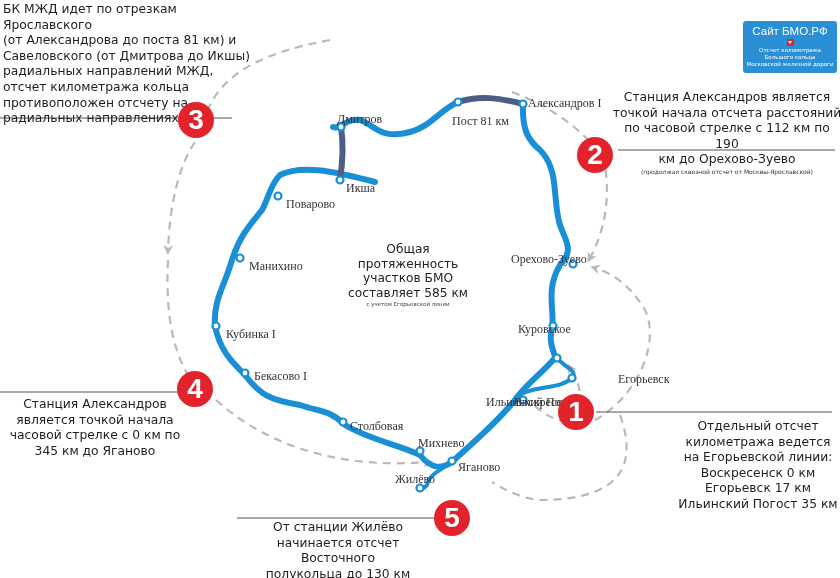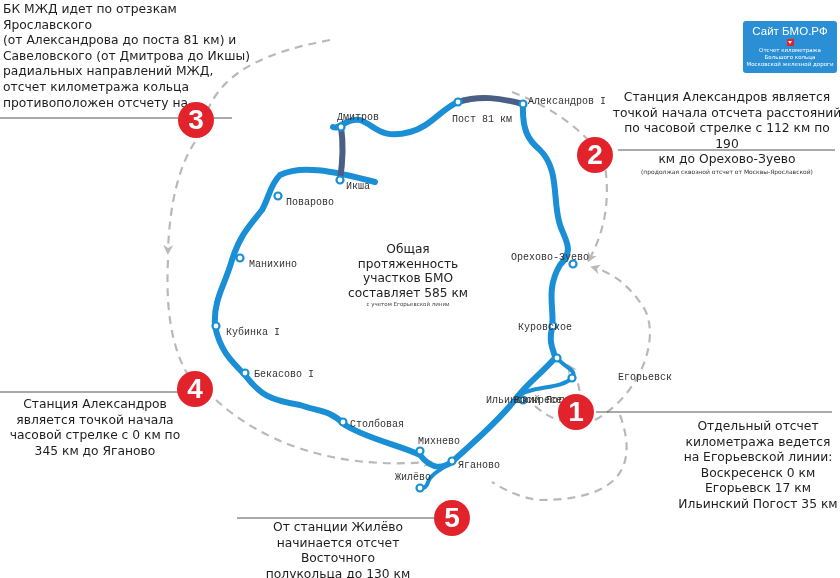--- a/index.html
+++ b/index.html
@@ -6,22 +6,22 @@
   body { width:840px; height:578px; position:relative; overflow:hidden;
          font-family:"DejaVu Sans", sans-serif; color:#222; }
   .canvas { position:absolute; left:0; top:0; width:840px; height:578px; }
   svg.map { position:absolute; left:0; top:0; }
   .note { position:absolute; font-size:12.3px; line-height:15.6px; color:#1e1e1e; }
   .note.center { text-align:center; }
   .note .small { display:block; font-size:6px; line-height:8px; color:#333; }
   .badge { position:absolute; width:36px; height:36px; border-radius:50%; background:#e3232b;
            color:#fff; font-weight:bold; font-size:28px; line-height:36px; text-align:center;
            font-family:"Liberation Sans", sans-serif; }
-  .st { position:absolute; font-size:10px; color:#333; white-space:nowrap;
-        font-family:Liberation Mono, monospace; }
+  .st { position:absolute; font-size:12px; color:#333; white-space:nowrap;
+        font-family:Liberation Serif, serif; }
   .total { position:absolute; left:328px; top:242px; width:160px; text-align:center;
            font-size:12.2px; line-height:14.6px; color:#222; }
   .total .small { display:block; font-size:5.5px; line-height:8px; color:#444; }
   .logo { position:absolute; left:743px; top:3px; width:94px; height:52px; background:#2b8fd6;
           border-radius:3px; color:#fff; text-align:center;margin-top:18px; }
   .logo .t { font-size:11.5px; line-height:14px; margin-top:3px; font-family:"Liberation Sans", sans-serif; }
   .logo .mark { display:block; width:7px; height:7px; background:#e3232b; margin:1px auto 1px; position:relative; }
   .logo .mark:after { content:""; position:absolute; left:1.5px; top:2px; border-left:2px solid transparent;
                       border-right:2px solid transparent; border-top:3px solid #fff; }
   .logo .s { font-size:5.5px; line-height:7px; }
@@ -141,20 +141,21 @@
   </div>
 
   <div class="note" style="left:3px; top:2px; width:260px;">
     <div>БК МЖД идет по отрезкам</div>
     <div>Ярославского</div>
     <div>(от Александрова до поста 81 км) и</div>
     <div>Савеловского (от Дмитрова до Икшы)</div>
     <div>радиальных направлений МЖД,</div>
     <div>отсчет километража кольца</div>
     <div>противоположен отсчету на</div>
+    <div>радиальных направлениях</div>
   </div>
   <div class="badge" style="left:178px; top:102px;">3</div>
 
   <div class="note center" style="left:612px; top:90px; width:230px;">
     <div>Станция Александров является</div>
     <div>точкой начала отсчета расстояний</div>
     <div>по часовой стрелке с 112 км по 190</div>
     <div>км до Орехово-Зуево</div>
     <span class="small">(продолжая сквозной отсчет от Москвы-Ярославской)</span>
   </div>

